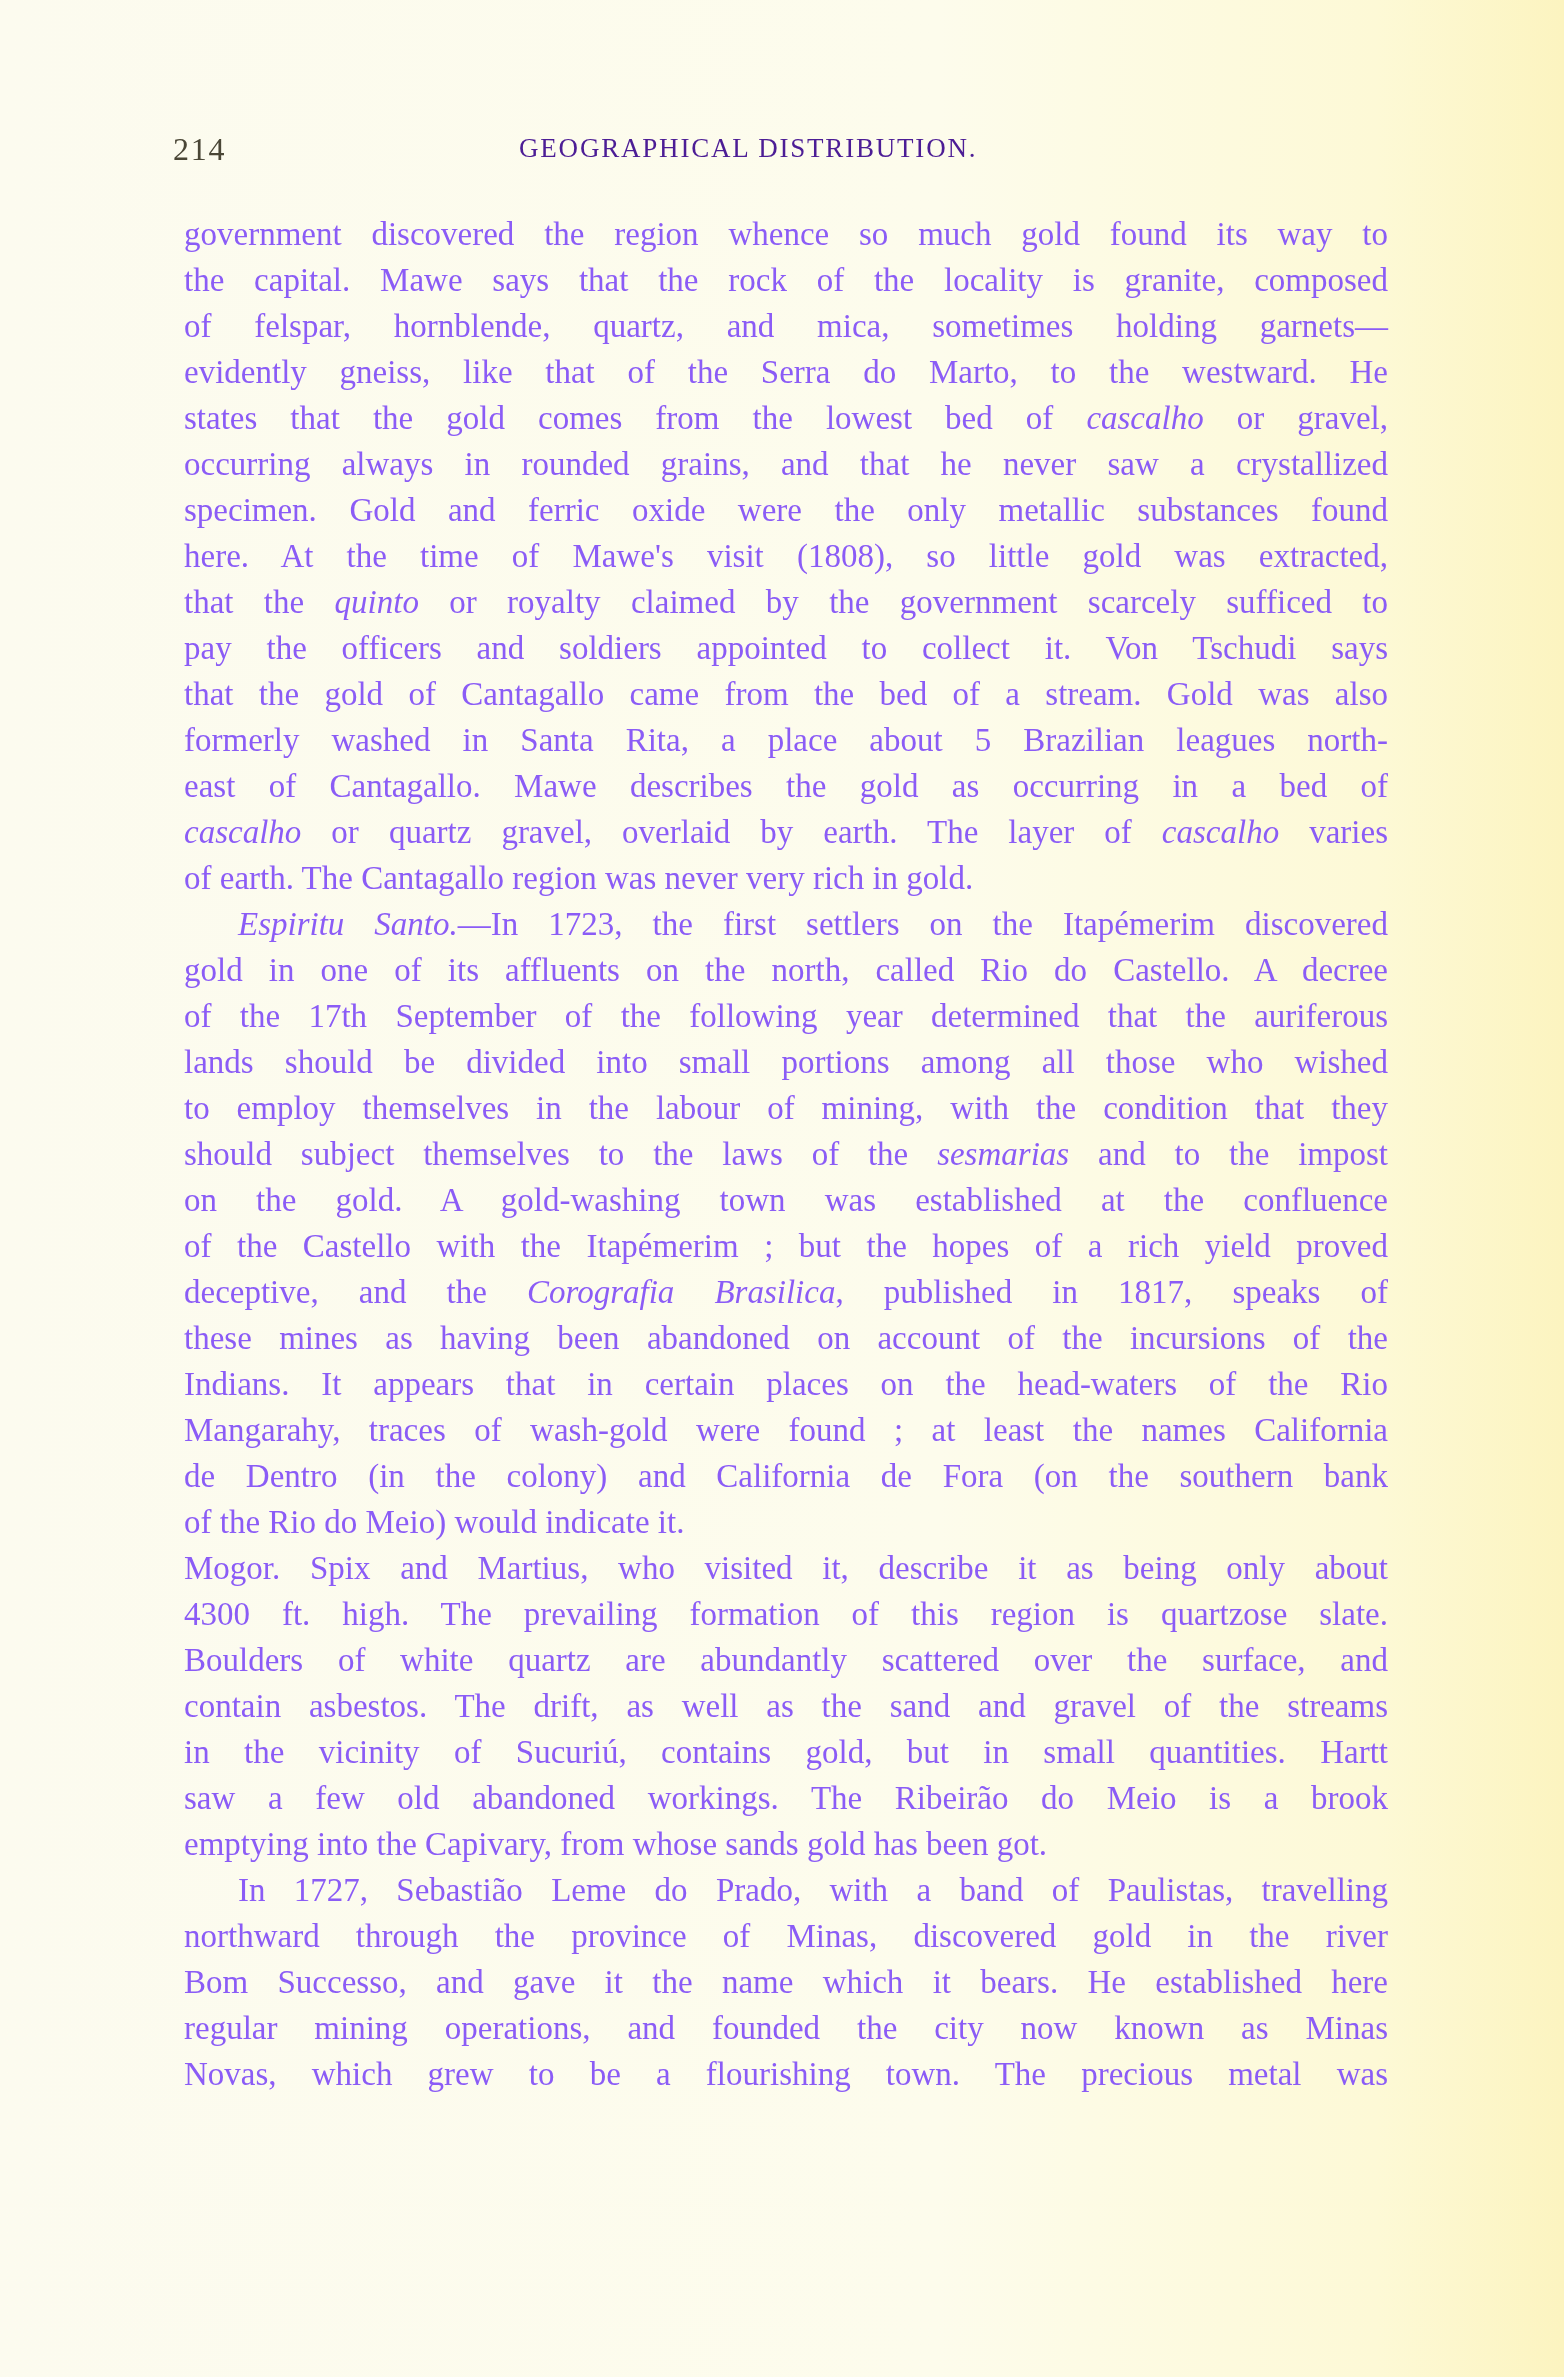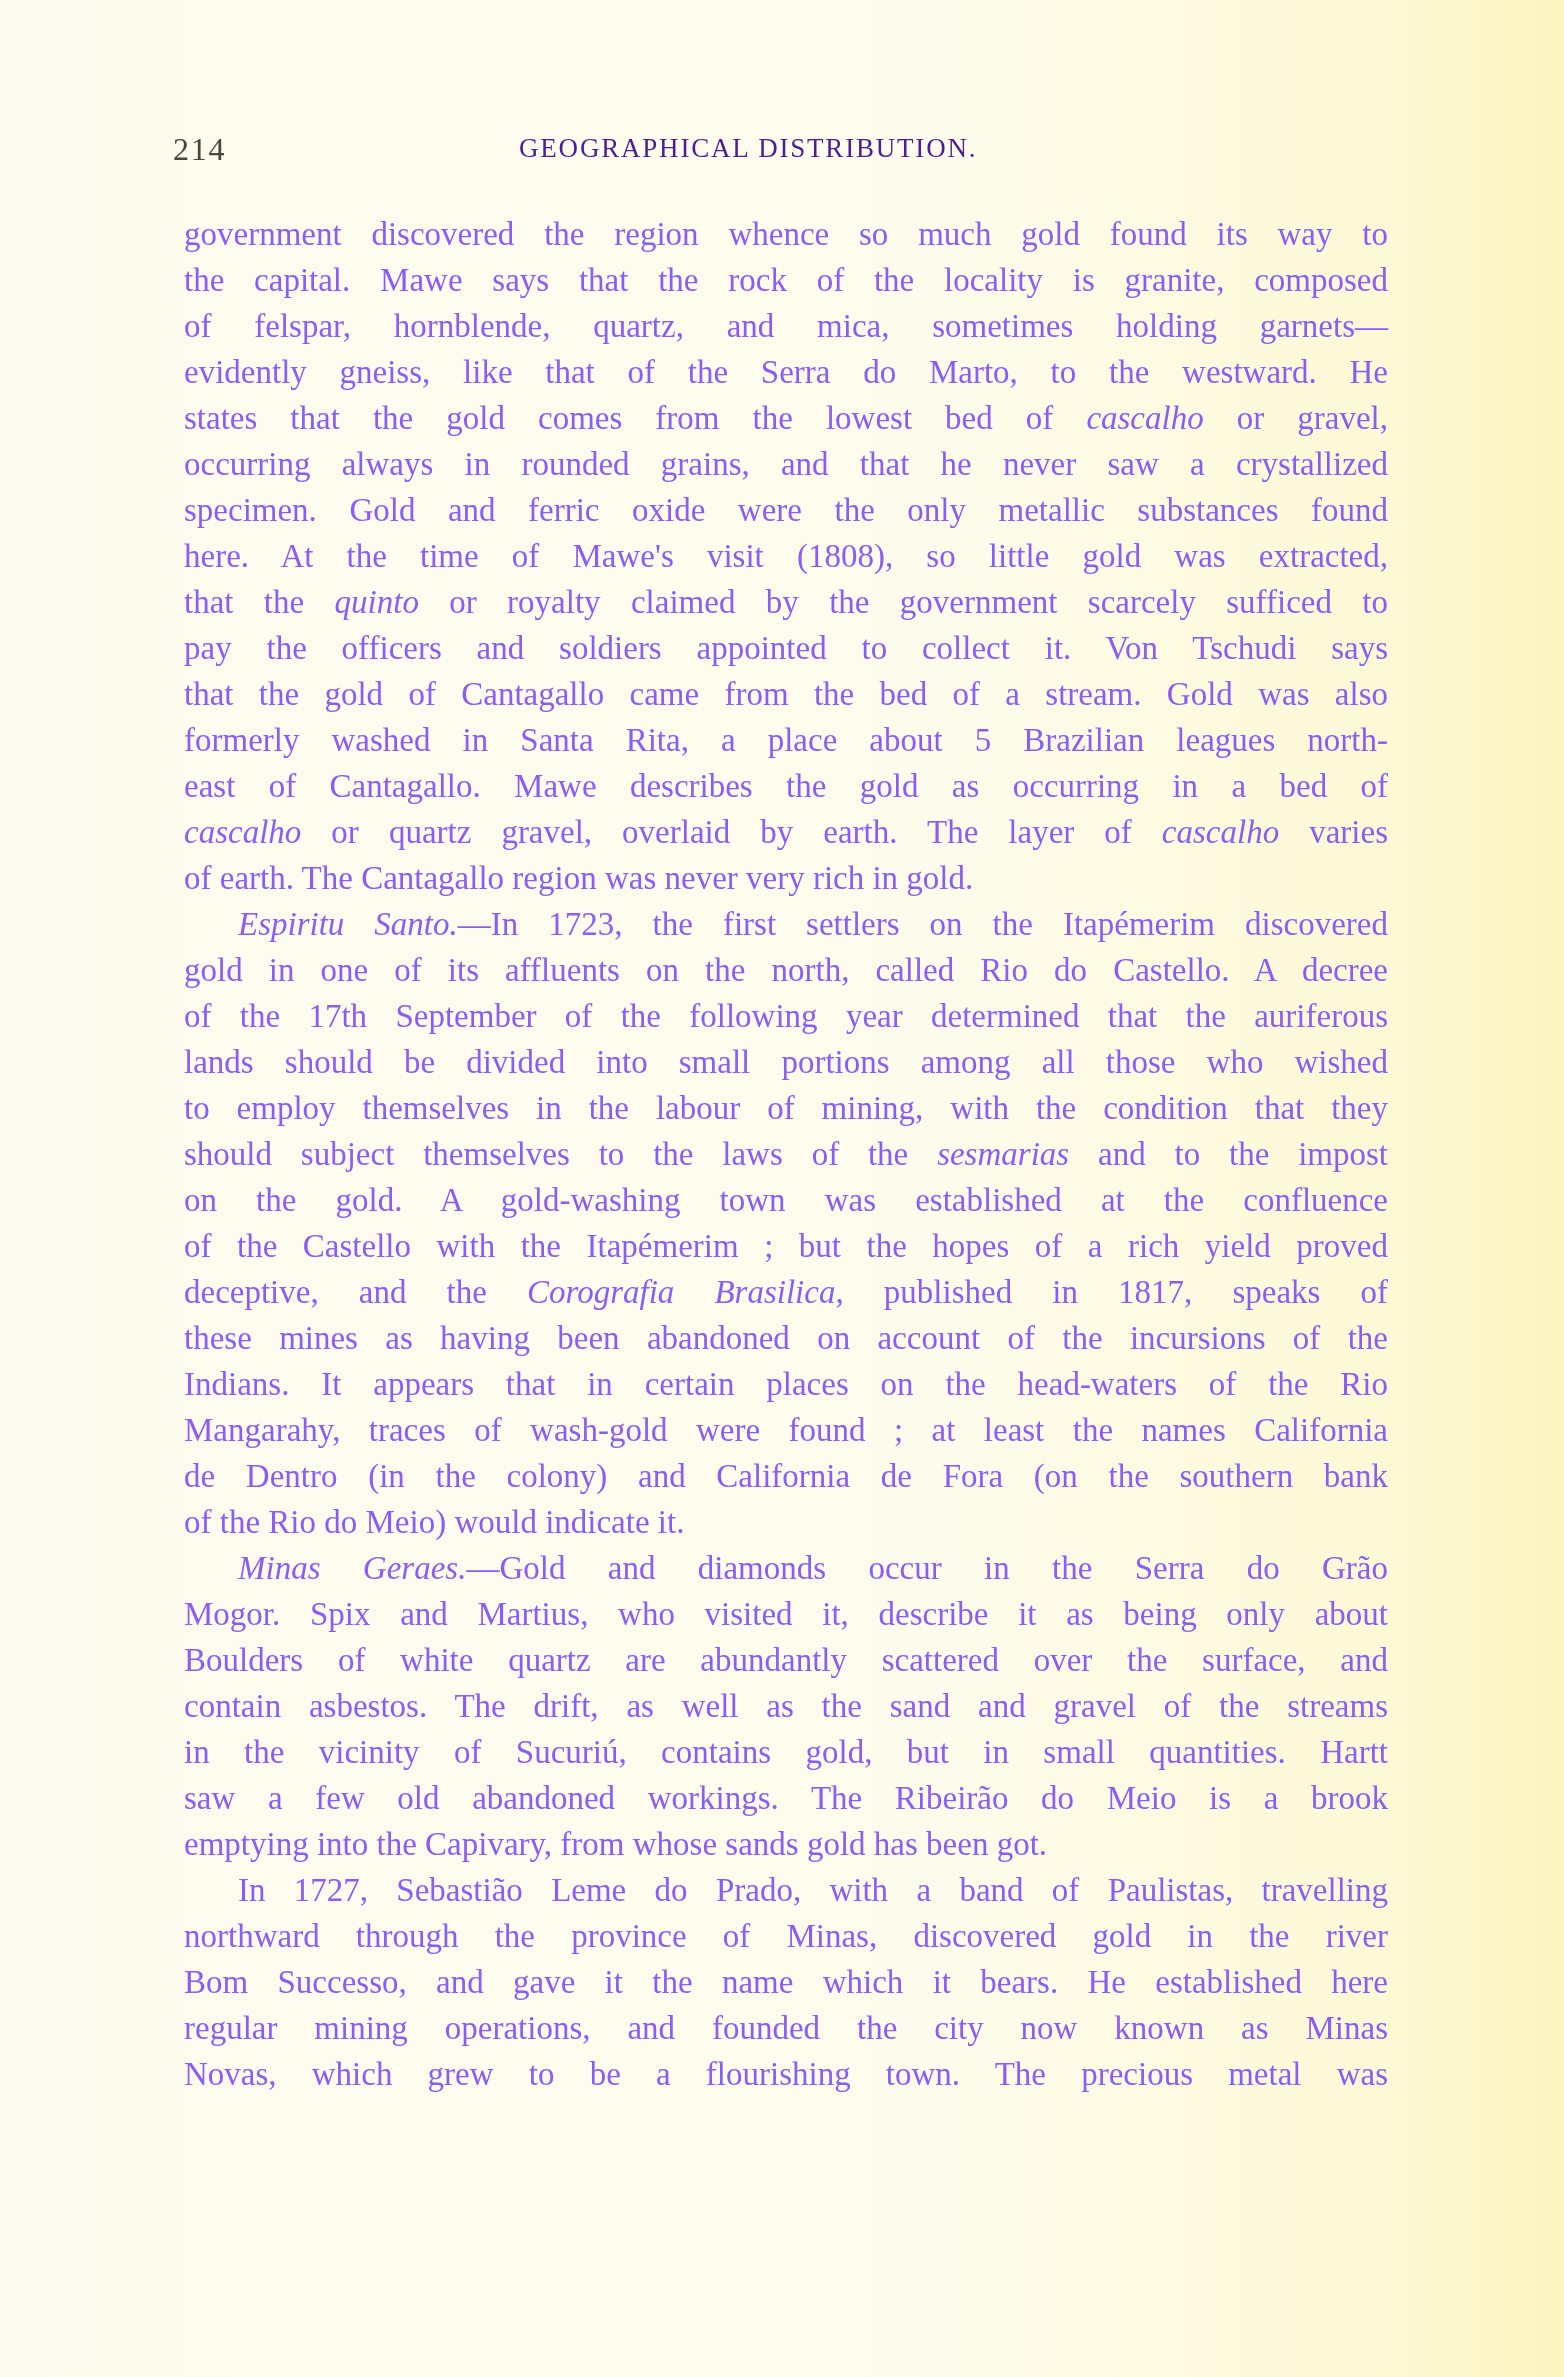--- a/index.html
+++ b/index.html
@@ -87,22 +87,22 @@
     <div class="line"><span class="seg">to employ themselves in the labour of mining, with the condition that they</span></div>
     <div class="line"><span class="seg">should subject themselves to the laws of the </span><span class="seg italic">sesmarias</span><span class="seg"> and to the impost</span></div>
     <div class="line"><span class="seg">on the gold.  A gold-washing town was established at the confluence</span></div>
     <div class="line"><span class="seg">of the Castello with the Itapémerim ; but the hopes of a rich yield proved</span></div>
     <div class="line"><span class="seg">deceptive, and the </span><span class="seg italic">Corografia Brasilica</span><span class="seg">, published in 1817, speaks of</span></div>
     <div class="line"><span class="seg">these mines as having been abandoned on account of the incursions of the</span></div>
     <div class="line"><span class="seg">Indians.  It appears that in certain places on the head-waters of the Rio</span></div>
     <div class="line"><span class="seg">Mangarahy, traces of wash-gold were found ; at least the names California</span></div>
     <div class="line"><span class="seg">de Dentro (in the colony) and California de Fora (on the southern bank</span></div>
     <div class="line last"><span class="seg">of the Rio do Meio) would indicate it.</span></div>
-    <div class="line indent"><span class="seg italic">Minas Geraes.</span><span class="seg">—Gold and diamonds occur in the Serra do Grão</span></div>
     <div class="line"><span class="seg">Mogor.  Spix and Martius, who visited it, describe it as being only about</span></div>
+    <div class="line"><span class="seg">4300 ft. high.  The prevailing formation of this region is quartzose slate.</span></div>
     <div class="line"><span class="seg">Boulders of white quartz are abundantly scattered over the surface, and</span></div>
     <div class="line"><span class="seg">contain asbestos.  The drift, as well as the sand and gravel of the streams</span></div>
     <div class="line"><span class="seg">in the vicinity of Sucuriú, contains gold, but in small quantities.  Hartt</span></div>
     <div class="line"><span class="seg">saw a few old abandoned workings.  The Ribeirão do Meio is a brook</span></div>
     <div class="line last"><span class="seg">emptying into the Capivary, from whose sands gold has been got.</span></div>
     <div class="line indent"><span class="seg">In 1727, Sebastião Leme do Prado, with a band of Paulistas, travelling</span></div>
     <div class="line"><span class="seg">northward through the province of Minas, discovered gold in the river</span></div>
     <div class="line"><span class="seg">Bom Successo, and gave it the name which it bears.  He established here</span></div>
     <div class="line"><span class="seg">regular mining operations, and founded the city now known as Minas</span></div>
     <div class="line"><span class="seg">Novas, which grew to be a flourishing town.  The precious metal was</span></div>

